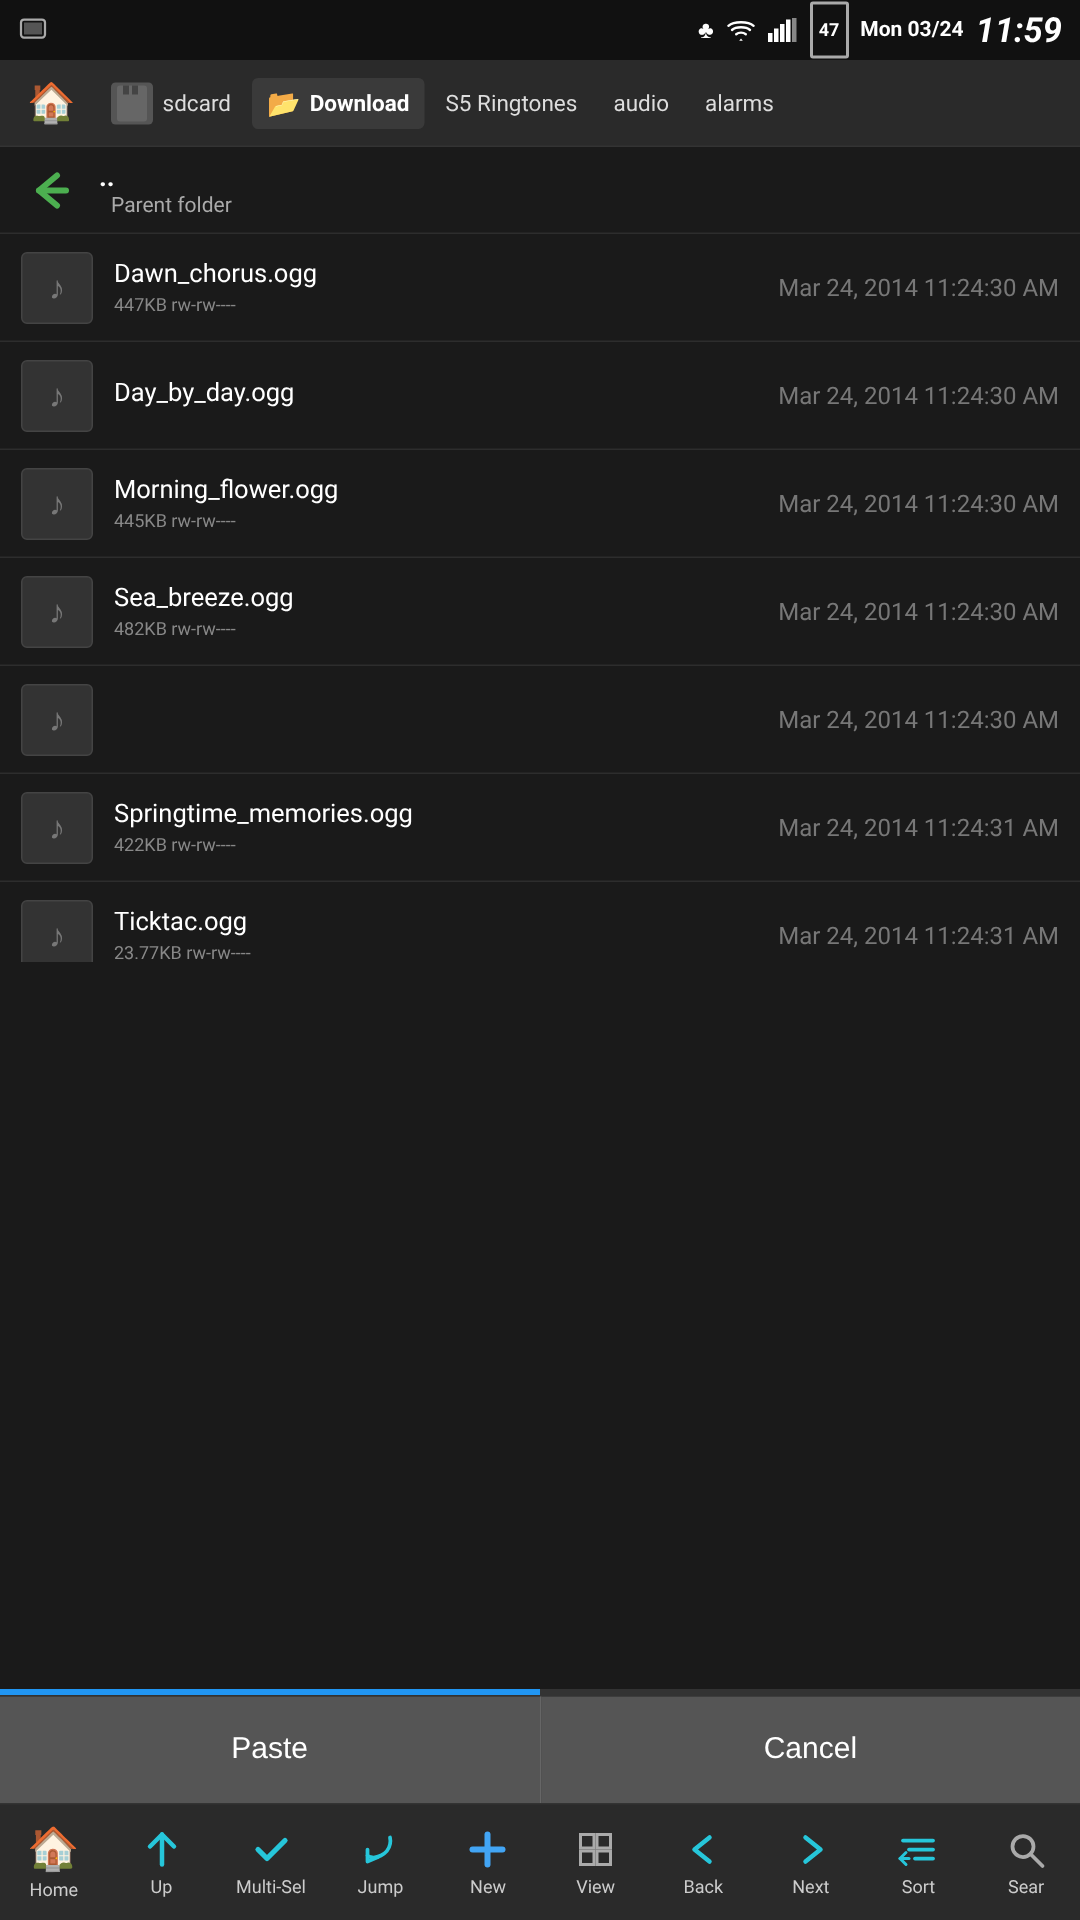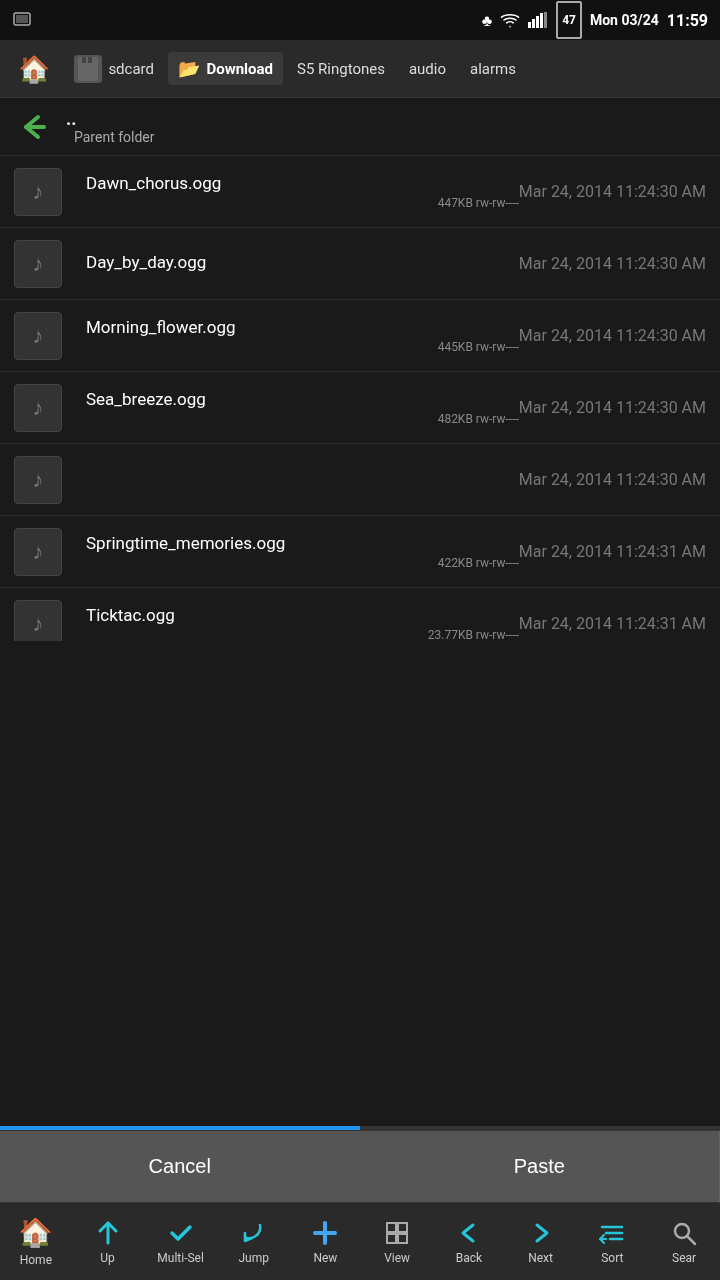--- a/index.html
+++ b/index.html
@@ -112,26 +112,24 @@
     }
     .music-note {
       font-size: 22px;
       color: #777;
     }
     .file-info { flex: 1; }
     .file-name {
       font-size: 17px;
       color: #ffffff;
       margin-bottom: 3px;
-      margin-left: 10px;
     }
     .file-meta {
       font-size: 12px;
       color: #888;
-      text-align: right;
     }
     .file-date {
       font-size: 16px;
       color: #777;
       text-align: right;
       white-space: nowrap;
     }
 
     
     #progress-bar {
@@ -247,21 +245,21 @@
         <rect x="0" y="10" width="3" height="6" fill="#fff"></rect>
         <rect x="4" y="7" width="3" height="9" fill="#fff"></rect>
         <rect x="8" y="4" width="3" height="12" fill="#fff"></rect>
         <rect x="12" y="1" width="3" height="15" fill="#fff"></rect>
         <rect x="16" y="0" width="3" height="16" fill="#888"></rect>
       </svg>
       <span style="border:2px solid #aaa; border-radius:2px; padding:10px 4px; font-size:12px;text-align:right;">
         <span>47</span>
       </span>
       <span>Mon 03/24</span>
-      <span style="font-size:16px; font-weight:bold;">11:59</span>
+      <span style="font-size:23px; font-weight:bold;font-style:italic;">11:59</span>
     </div>
   </div>
 
   <div id="breadcrumb-bar">
 
     <div class="breadcrumb-item">
       <span style="font-size:26px;">🏠</span>
     </div>
 
     <div class="breadcrumb-item">
@@ -378,22 +376,22 @@
     </div>
       </div>
 
     <div style="flex:1;"></div>
 
     <div id="progress-bar">
       <div id="progress-fill"></div>
     </div>
 
     <div id="action-bar">
+      <button id="paste-btn" class="action-btn">Paste</button>
       <button id="cancel-btn" class="action-btn">Cancel</button>
-      <button id="paste-btn" class="action-btn">Paste</button>
     </div>
 
   </div>
 
   <div id="bottom-nav">
 
     <div class="nav-item">
       <div class="nav-icon white">🏠</div>
       <span class="nav-label">Home</span>
     </div>

